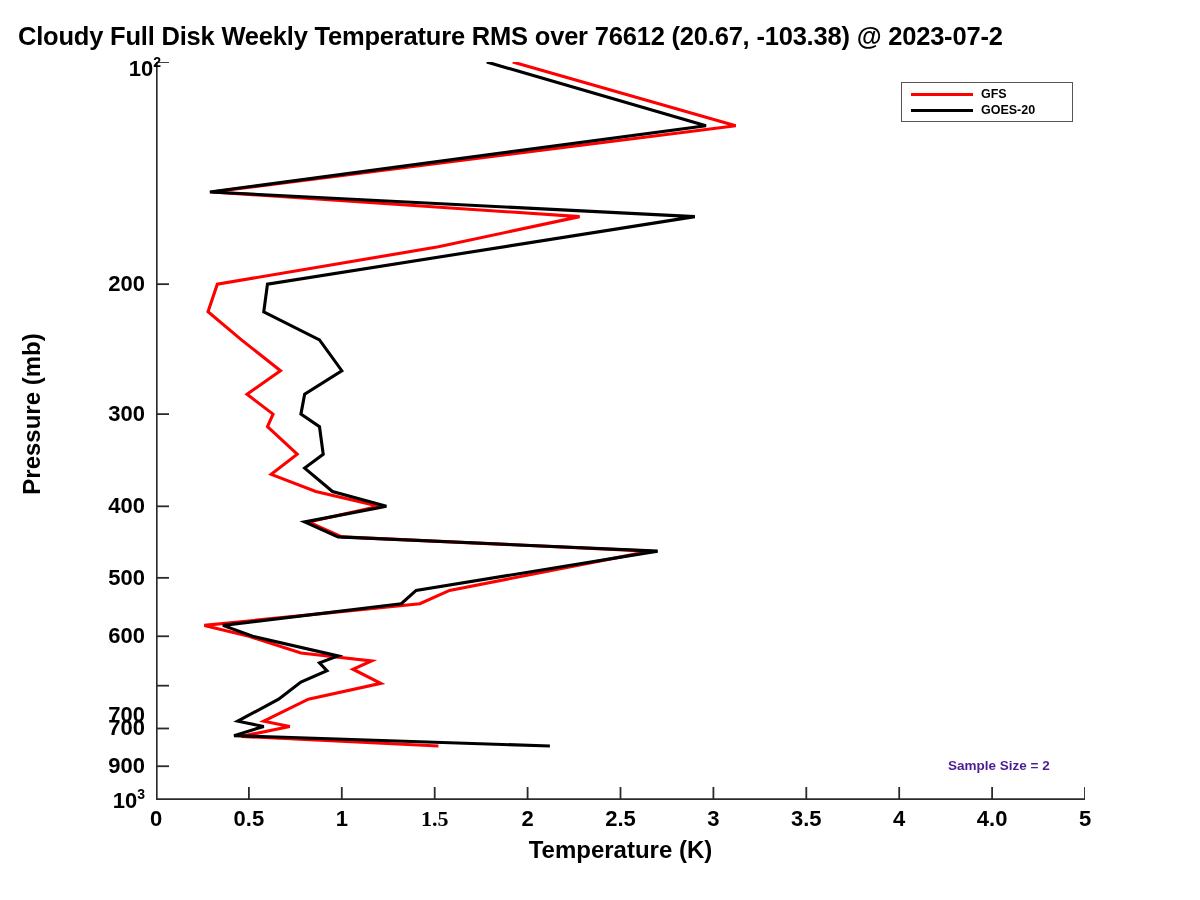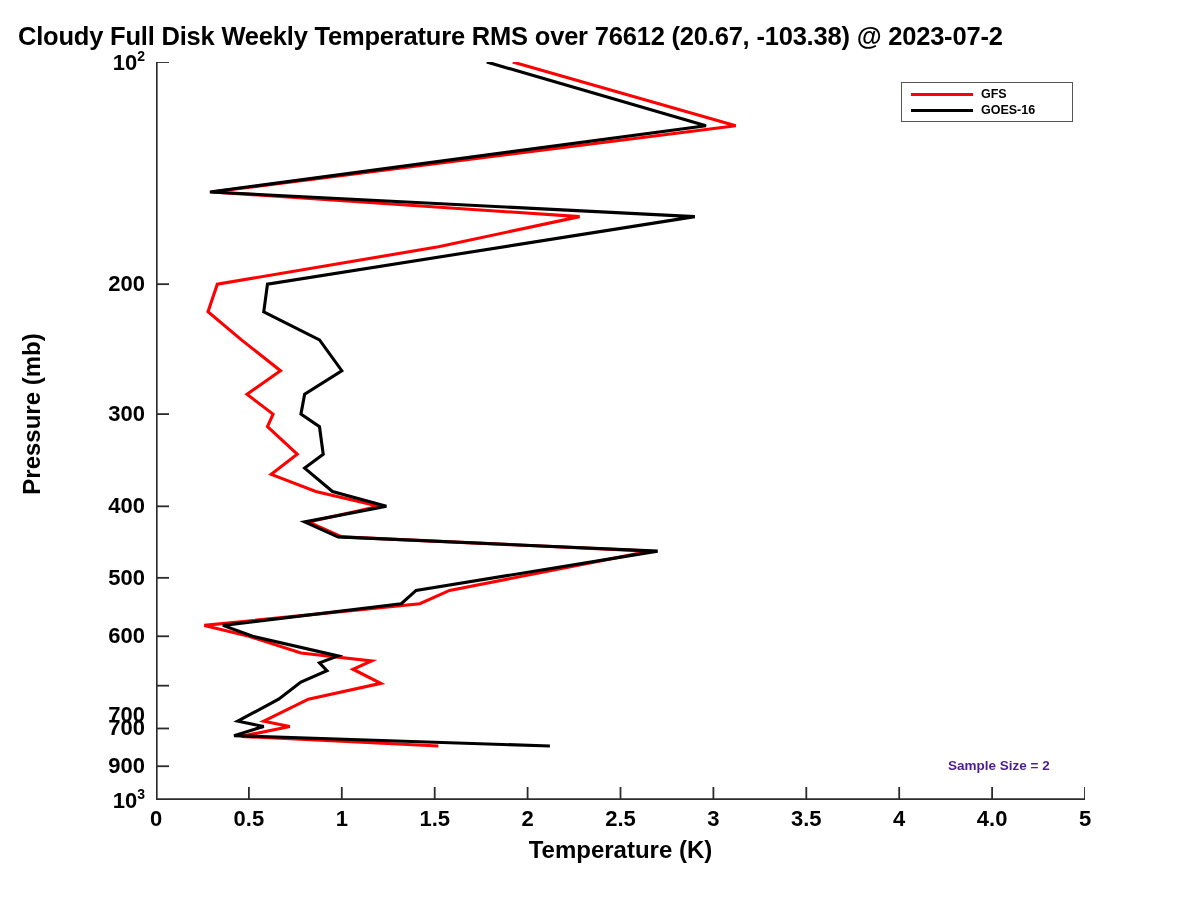--- a/index.html
+++ b/index.html
@@ -177,48 +177,48 @@
     </svg>
   </div>
 
   <div id="yaxis-title">Pressure (mb)</div>
   <div id="xaxis-title">Temperature (K)</div>
 
   <div id="xtick-labels">
       <div class="xtick-label" style="left: 156px;">0</div>
       <div class="xtick-label" style="left: 248.9px;">0.5</div>
       <div class="xtick-label" style="left: 341.8px;">1</div>
-      <div class="xtick-label" style="left: 434.7px;">1.5</div>
+      <div class="xtick-label" style="left: 434.7px; font-family: Liberation Serif, serif;">1.5</div>
       <div class="xtick-label" style="left: 527.6px;">2</div>
       <div class="xtick-label" style="left: 620.5px;">2.5</div>
       <div class="xtick-label" style="left: 713.4px;">3</div>
       <div class="xtick-label" style="left: 806.3px;">3.5</div>
       <div class="xtick-label" style="left: 899.2px;">4</div>
       <div class="xtick-label" style="left: 992.1px;">4.0</div>
       <div class="xtick-label" style="left: 1085px;">5</div>
     </div>
   <div id="ytick-labels">
-      <div class="ytick-label" style="top: 62px; left: 0px; width: 145px;">10<sup>2</sup></div>
+      <div class="ytick-label" style="top: 68px; left: 0px; width: 145px; padding-left: 16px;">10<sup>2</sup></div>
       <div class="ytick-label" style="top: 284.16px; left: 0px; width: 145px;">200</div>
       <div class="ytick-label" style="top: 414.115px; left: 0px; width: 145px;">300</div>
       <div class="ytick-label" style="top: 506.32px; left: 0px; width: 145px;">400</div>
       <div class="ytick-label" style="top: 577.84px; left: 0px; width: 145px;">500</div>
       <div class="ytick-label" style="top: 636.276px; left: 0px; width: 145px;">600</div>
       <div class="ytick-label" style="top: 715px; left: 0px; width: 145px;">700</div>
       <div class="ytick-label" style="top: 728.48px; left: 0px; width: 145px;">700</div>
       <div class="ytick-label" style="top: 766.231px; left: 0px; width: 145px;">900</div>
       <div class="ytick-label" style="top: 800px; left: 0px; width: 145px;">10<sup>3</sup></div>
     </div>
 
   <div id="legend-box">
     <div class="legend-row">
       <span class="legend-swatch" style="border-top-color: rgb(255, 0, 0);"></span>
       <span class="legend-text">GFS</span>
     </div>
     <div class="legend-row">
       <span class="legend-swatch" style="border-top-color: rgb(0, 0, 0);"></span>
-      <span class="legend-text">GOES-16</span>
+      <span class="legend-text">GOES-20</span>
     </div>
   </div>
 
   <div id="sample-size">Sample Size = 2</div>
 
 </div>
 
 </body></html>

